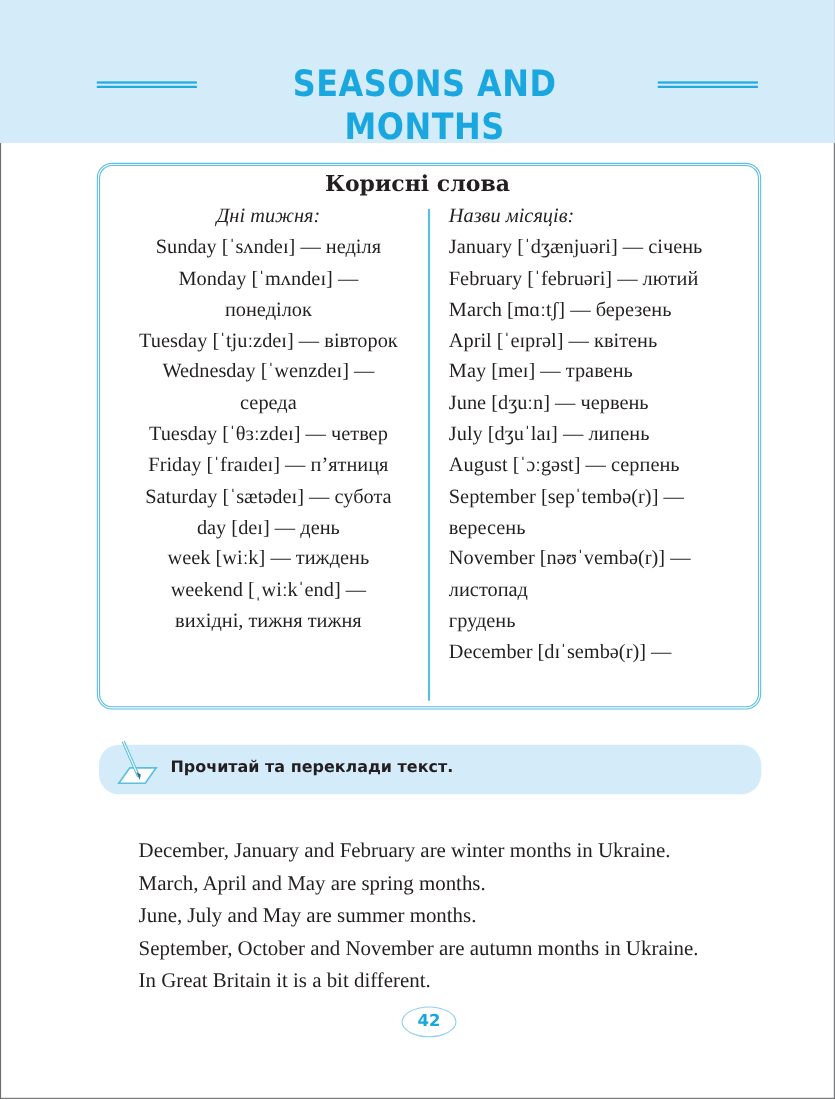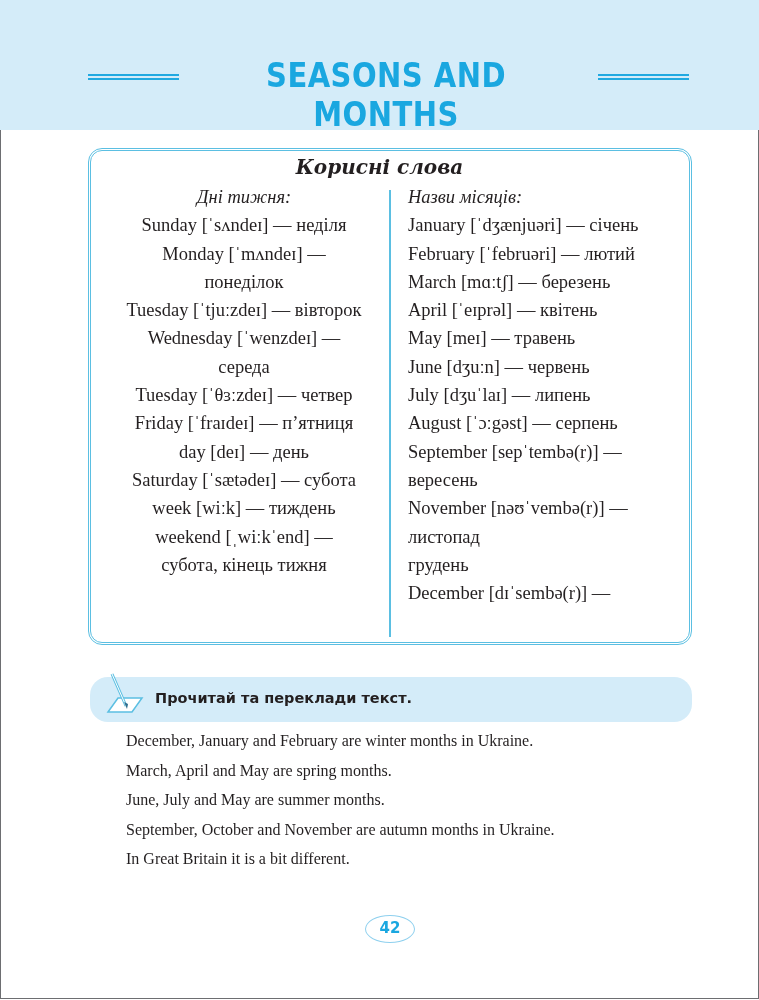--- a/index.html
+++ b/index.html
@@ -32,21 +32,21 @@
   }
 
   .vocab-box {
     position: absolute; left: 88px; top: 148px; width: 604px; height: 497px;
     box-sizing: border-box;
     border: 3px double #5bbfe2; border-radius: 14px;
     background: #ffffff;
   }
   .vocab-title {
     position: absolute; left: 0; top: 155px; width: 759px; text-align: center;
-    font-style: italic; font-weight: bold; font-size: 20px; color: #231f20;
+    font-weight: bold; font-size: 20px; color: #231f20;
     font-family: "DejaVu Serif", serif;
   }
   .divider {
     position: absolute; left: 389px; top: 190px; width: 2px; height: 447px;
     background: #5bbfe2;
   }
   .col {
     position: absolute; top: 183px;
     font-family: "Liberation Serif", serif; font-size: 18.5px; line-height: 28.3px;
   }
@@ -59,22 +59,22 @@
     position: absolute; left: 90px; top: 677px; width: 602px; height: 45px;
     background: #d4ecf9; border-radius: 18px;
   }
   .task-icon { position: absolute; left: 104px; top: 672px; width: 42px; height: 48px; }
   .task-label {
     position: absolute; left: 155px; top: 690px;
     font-family: "DejaVu Sans", sans-serif; font-weight: bold; font-size: 14.5px; color: #231f20;
   }
 
   .body-text {
-    position: absolute; left: 90px; top: 726px; width: 603px;
-    font-family: "Liberation Serif", serif; font-size: 16px; line-height: 29.5px;
+    position: absolute; left: 90px; top: 759px; width: 603px;
+    font-family: "Liberation Serif", serif; font-size: 19px; line-height: 29.5px;
     text-align: justify;
   }
   .body-text p { margin: 0; text-indent: 36px; }
 
   .page-num {
     position: absolute; left: 365px; top: 915px; width: 50px; height: 28px;
     box-sizing: border-box; border: 1.5px solid #8fd0ee; border-radius: 50%;
     text-align: center; line-height: 25px;
     font-family: "DejaVu Sans", sans-serif; font-weight: bold; font-size: 15px; color: #1aa7e0;
   }
@@ -96,25 +96,25 @@
 <div class="col left">
   <div class="heading">Дні тижня:</div>
   <div class="line">Sunday [ˈsʌndeɪ] — неділя</div>
   <div class="line">Monday [ˈmʌndeɪ] —</div>
   <div class="line">понеділок</div>
   <div class="line">Tuesday [ˈtjuːzdeɪ] — вівторок</div>
   <div class="line">Wednesday [ˈwenzdeɪ] —</div>
   <div class="line">середа</div>
   <div class="line">Tuesday [ˈθɜːzdeɪ] — четвер</div>
   <div class="line">Friday [ˈfraɪdeɪ] — п’ятниця</div>
+  <div class="line">Saturday [ˈsætədeɪ] — субота</div>
   <div class="line">day [deɪ] — день</div>
-  <div class="line">Saturday [ˈsætədeɪ] — субота</div>
   <div class="line">week [wiːk] — тиждень</div>
   <div class="line">weekend [ˌwiːkˈend] —</div>
-  <div class="line">субота, кінець тижня</div>
+  <div class="line">вихідні, тижня тижня</div>
 </div>
 
 <div class="col right">
   <div class="heading">Назви місяців:</div>
   <div class="line">January [ˈdʒænjuəri] — січень</div>
   <div class="line">February [ˈfebruəri] — лютий</div>
   <div class="line">March [mɑːtʃ] — березень</div>
   <div class="line">April [ˈeɪprəl] — квітень</div>
   <div class="line">May [meɪ] — травень</div>
   <div class="line">June [dʒuːn] — червень</div>

